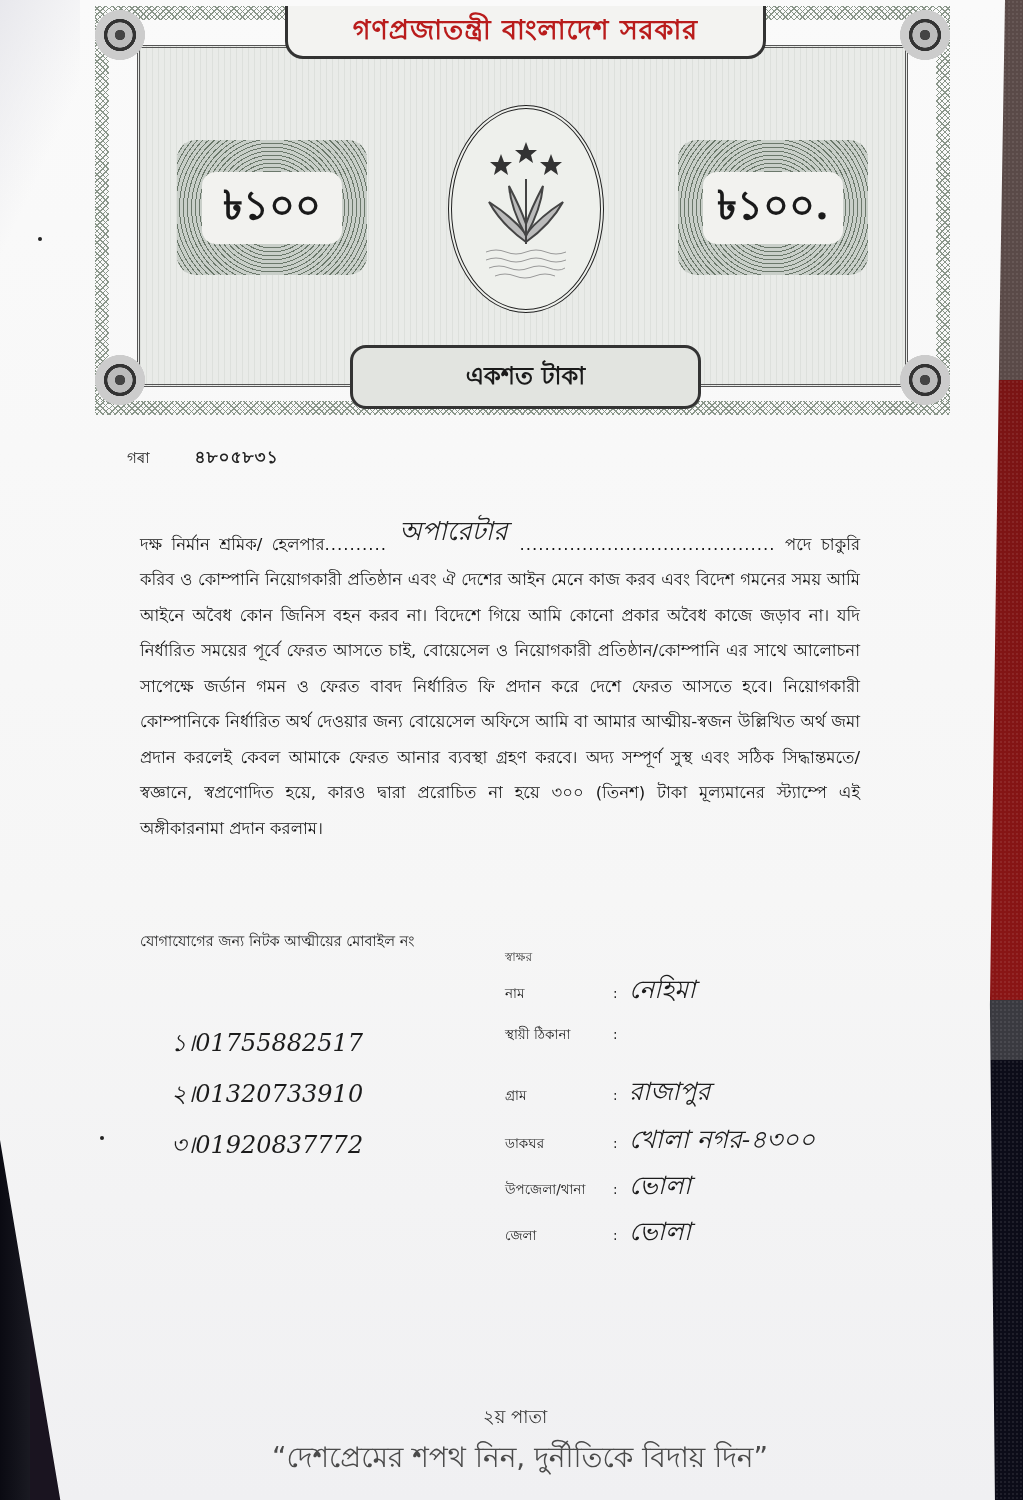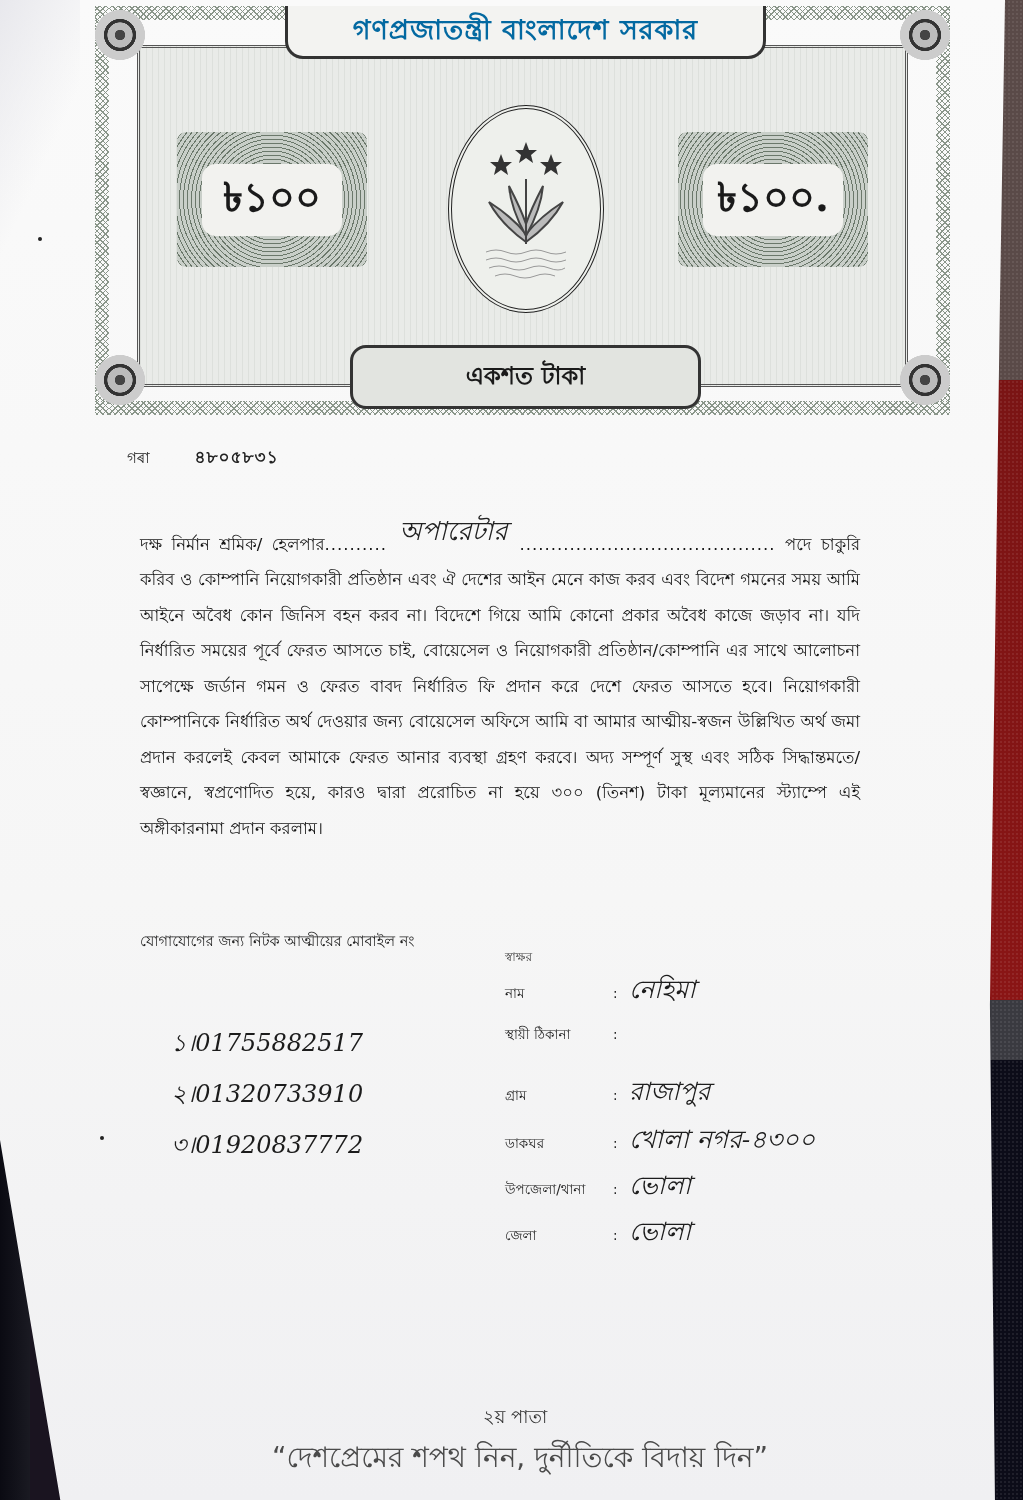--- a/index.html
+++ b/index.html
@@ -51,25 +51,25 @@
   }
   .stamp-corner {
     position:absolute; width:70px; height:70px; border-radius:50%;
     background:radial-gradient(circle,#444 0 10%, #bbb 11% 25%, #333 26% 32%, #ccc 33% 50%, transparent 51%);
   }
   .title-banner {
     position:absolute; left:190px; top:6px; width:475px; height:50px;
     background:#f3f3f1; border:3px solid #333; border-top:none;
     border-radius:0 0 18px 18px;
     display:flex; align-items:center; justify-content:center;
-    font-size:27px; font-weight:bold; color:#0369a1; letter-spacing:1px;
+    font-size:27px; font-weight:bold; color:#b91c1c; letter-spacing:1px;
   }
   .value-cartouche {
-    position:absolute; top:132px; width:190px; height:135px;
-    border-radius:9px;
+    position:absolute; top:140px; width:190px; height:135px;
+    border-radius:19px;
     background:
       repeating-radial-gradient(circle at 50% 50%, #6b786b 0 1px, #c9cfc9 1px 4px);
     display:flex; align-items:center; justify-content:center;
   }
   .value-cartouche .val {
     width:140px; height:72px; background:#f2f2ef; border-radius:14px;
     display:flex; align-items:center; justify-content:center;
     font-size:40px; color:#1a1a1a; font-weight:bold; font-family:"DejaVu Serif", serif;
   }
   .emblem {

